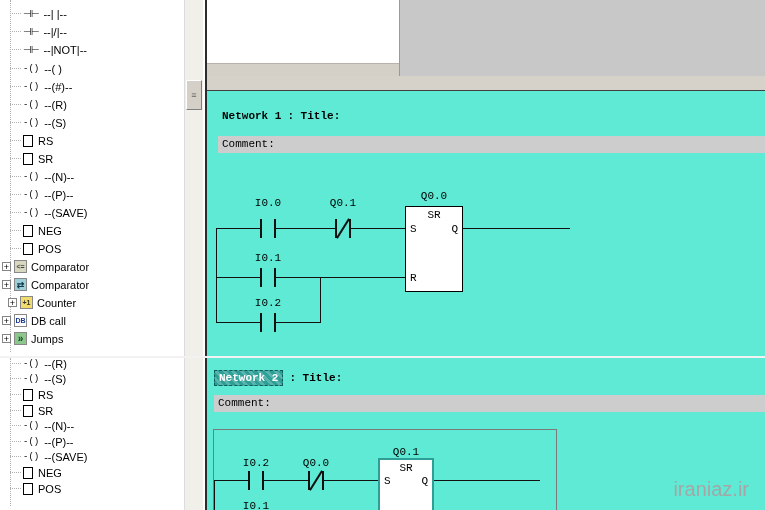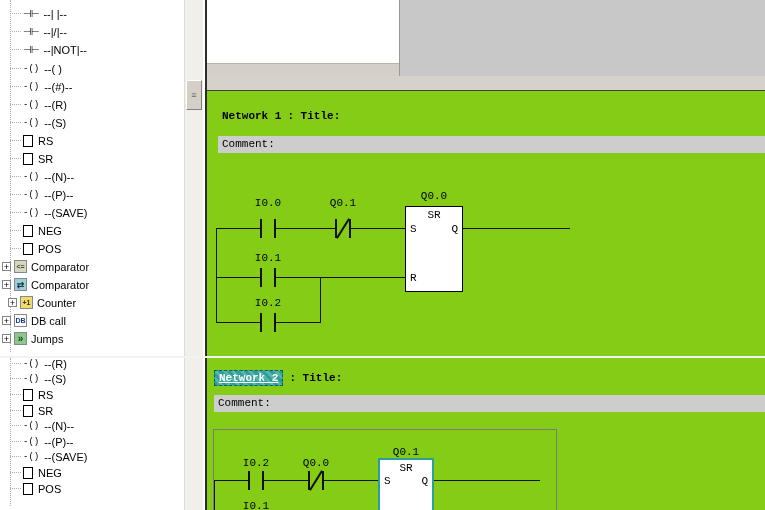--- a/index.html
+++ b/index.html
@@ -39,29 +39,29 @@
           border-color:#fff #808080 #808080 #fff;display:flex;align-items:center;justify-content:center;
           color:#666;font-size:9px;}
   .vthumb::before{content:"≡";}
 
   
   .pane-edge{position:absolute;left:205px;top:0;width:2px;height:100%;background:#2c2c2c;}
   .decl-white{position:absolute;left:207px;top:0;width:193px;height:76px;background:#fff;border-right:1px solid #999;}
   .decl-scroll{position:absolute;left:0;bottom:0;width:100%;height:13px;background:#d4d0c8;border-top:1px solid #b8b4ac;}
   .decl-gray{position:absolute;left:400px;top:0;width:365px;height:76px;background:#c8c8c8;}
   .splitter{position:absolute;left:207px;top:76px;width:558px;height:15px;background:#d6d2ca;border-bottom:1px solid #404040;}
-  .code{position:absolute;left:207px;right:0;background:#84cc16;}
+  .code{position:absolute;left:207px;right:0;background:#5eead4;}
   #cap-top .code{top:91px;bottom:0;}
   #cap-bottom .code{top:0;bottom:0;}
 
   .net-header{position:absolute;display:flex;align-items:center;font:bold 11px "Liberation Mono",monospace;}
   .net-suffix{margin-left:6px;font:bold 11px "Liberation Mono",monospace;}
   .sel-net{display:inline-block;padding:1px 4px;color:#fff;
            background:repeating-linear-gradient(45deg,#2e9e96 0 3px,#57b5ae 3px 6px);
-           border:1px dashed #0b5f5a;font:bold 11px "Liberation Mono",monospace;text-decoration:underline;}
+           border:1px dashed #0b5f5a;font:bold 11px "Liberation Mono",monospace;}
   .comment-bar{position:absolute;right:0;height:17px;background:#cdcdcd;
                font:11px "Liberation Mono",monospace;line-height:17px;padding-left:4px;}
   .net-frame{position:absolute;border:1px solid #7a7a7a;}
 
   
   .hl{position:absolute;height:1px;background:#111;}
   .vl{position:absolute;width:1px;background:#111;}
   .contact{position:absolute;width:16px;height:19px;}
   .contact::before,.contact::after{content:"";position:absolute;top:0;width:2px;height:19px;background:#111;}
   .contact::before{left:0;} .contact::after{right:0;}
@@ -315,13 +315,14 @@
         <span class="btype">SR</span>
         <span class="bs" style="top:15px">S</span>
         <span class="bq" style="top:15px">Q</span>
       </div>
       <div class="hl" style="left:227px;top:122px;width:106px"></div>
 
       <div class="addr" style="left:27px;top:142px">I0.1</div>
     </div>
   </div>
 
+  <div class="watermark">iraniaz.ir</div>
 </div>
 
 </body></html>

